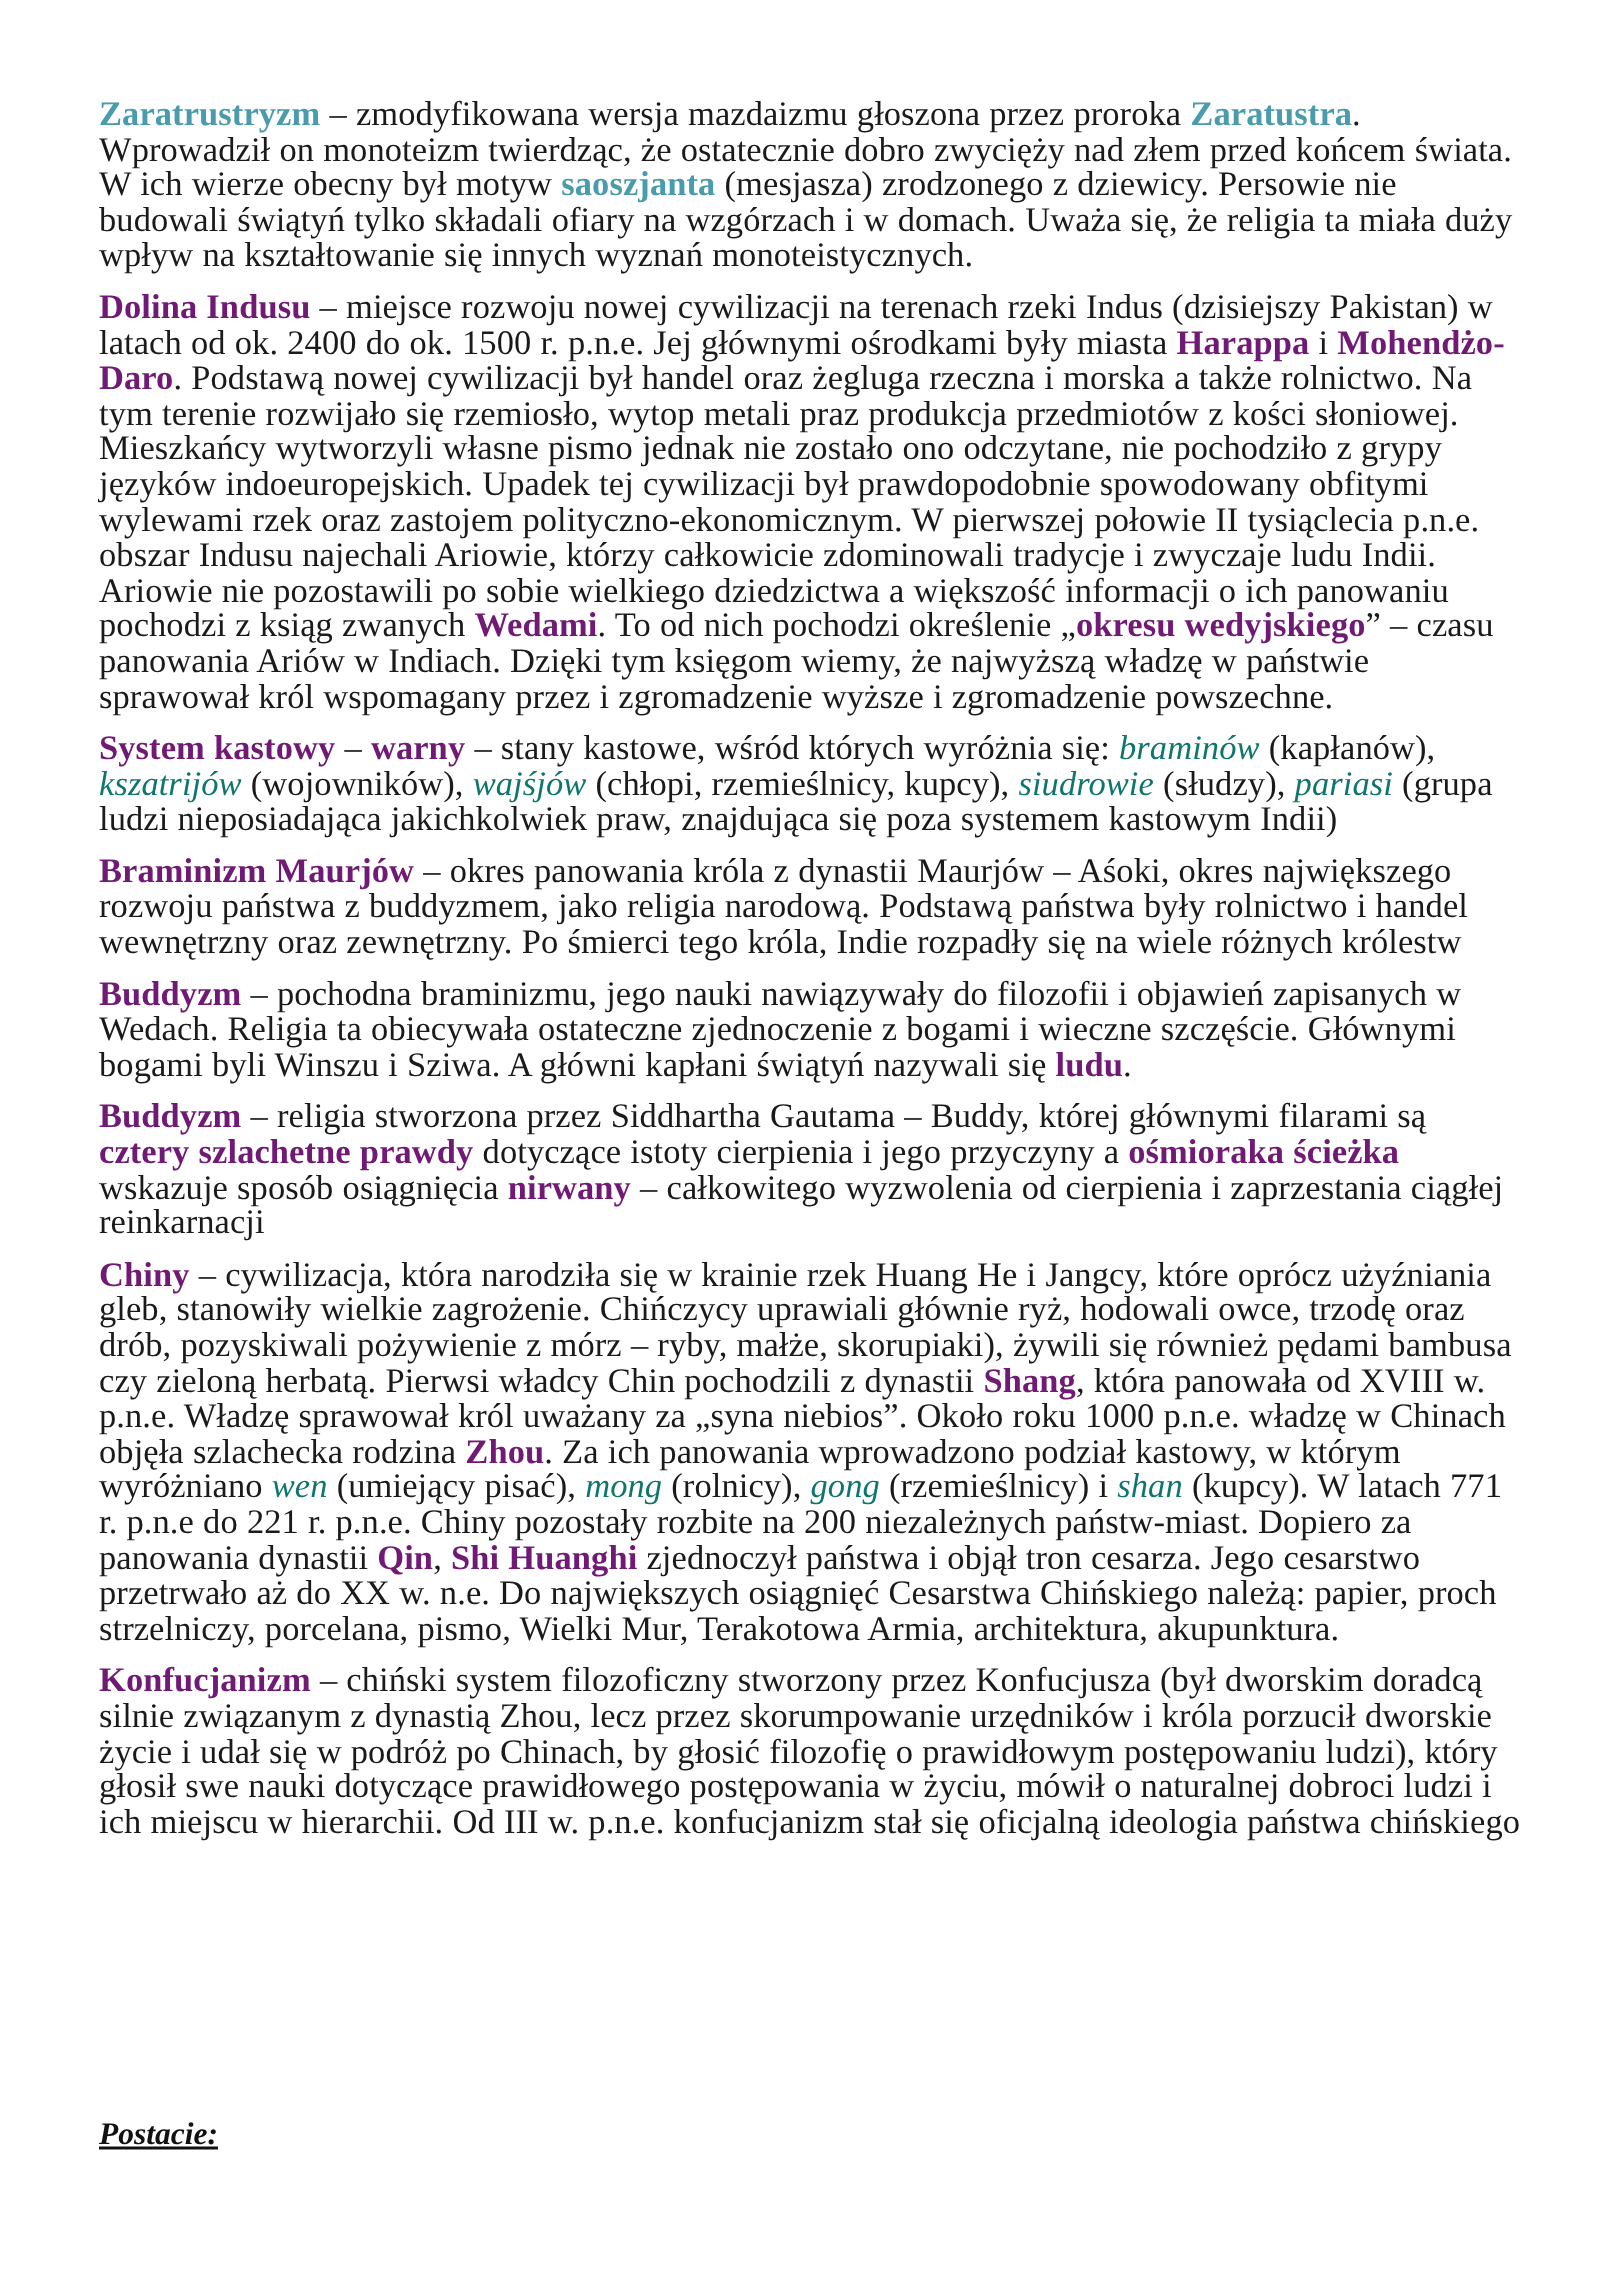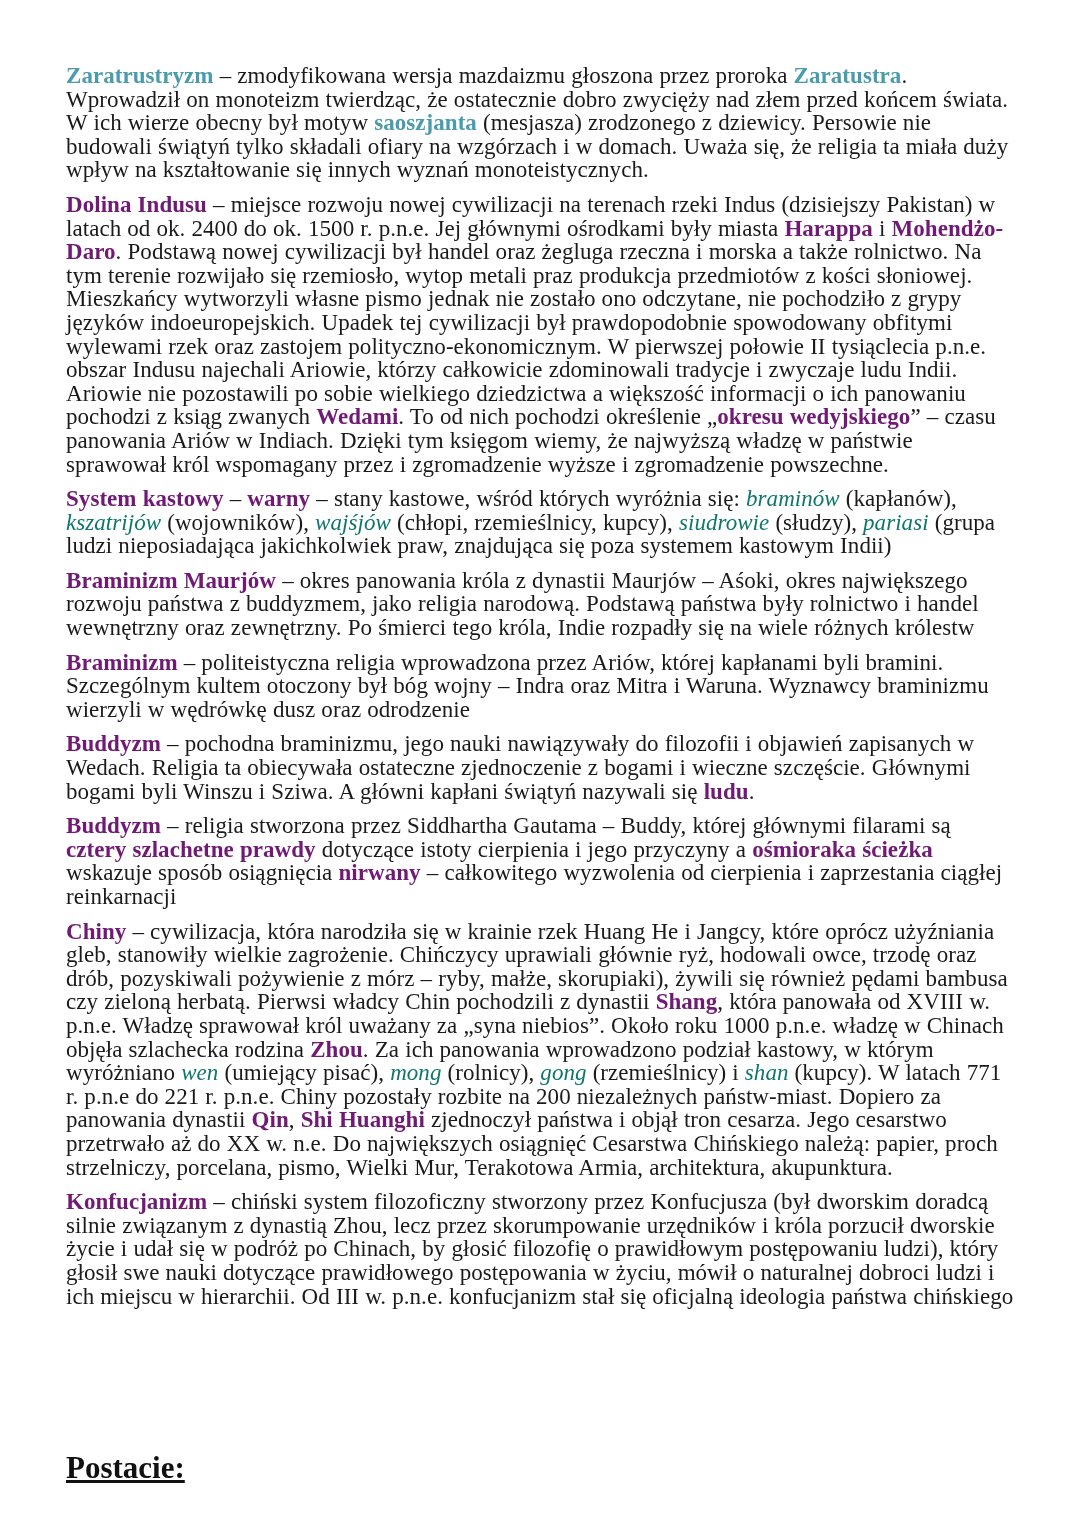--- a/index.html
+++ b/index.html
@@ -11,32 +11,31 @@
   .page { position: absolute; left: 66px; top: 64px; width: 950px; }
   .para {
     font-size: 23px; line-height: 23.6px; margin: 0 0 11px 0;
     letter-spacing: 0.05px; word-spacing: 0.3px;
   }
   .term { font-weight: bold; }
   .teal { color: #4a9bab; }
   .pink { color: #701a75; }
   .it { font-style: italic; color: #0f766e; }
   .heading {
-    position: absolute; left: 66px; top: 1450px;
-    font-size: 31px; font-weight: bold; text-decoration: underline;
+    position: absolute; left: 66px; top: 1410px;
+    font-size: 21px; font-weight: bold; font-style: italic; text-decoration: underline;
     color: #111;
   }
 </style>
 </head>
 <body>
 
 <div class="page" id="doc">
     <p class="para"><span class="term teal">Zaratrustryzm</span><span> – zmodyfikowana wersja mazdaizmu głoszona przez proroka </span><span class="term teal">Zaratustra</span><span>. Wprowadził on monoteizm twierdząc, że ostatecznie dobro zwycięży nad złem przed końcem świata. W ich wierze obecny był motyw </span><span class="term teal">saoszjanta</span><span> (mesjasza) zrodzonego z dziewicy. Persowie nie budowali świątyń tylko składali ofiary na wzgórzach i w domach. Uważa się, że religia ta miała duży wpływ na kształtowanie się innych wyznań monoteistycznych.</span></p>
     <p class="para"><span class="term pink">Dolina Indusu</span><span> – miejsce rozwoju nowej cywilizacji na terenach rzeki Indus (dzisiejszy Pakistan) w latach od ok. 2400 do ok. 1500 r. p.n.e. Jej głównymi ośrodkami były miasta </span><span class="term pink">Harappa</span><span> i </span><span class="term pink">Mohendżo-Daro</span><span>. Podstawą nowej cywilizacji był handel oraz żegluga rzeczna i morska a także rolnictwo. Na tym terenie rozwijało się rzemiosło, wytop metali praz produkcja przedmiotów z kości słoniowej. Mieszkańcy wytworzyli własne pismo jednak nie zostało ono odczytane, nie pochodziło z grypy języków indoeuropejskich. Upadek tej cywilizacji był prawdopodobnie spowodowany obfitymi wylewami rzek oraz zastojem polityczno-ekonomicznym. W pierwszej połowie II tysiąclecia p.n.e. obszar Indusu najechali Ariowie, którzy całkowicie zdominowali tradycje i zwyczaje ludu Indii. Ariowie nie pozostawili po sobie wielkiego dziedzictwa a większość informacji o ich panowaniu pochodzi z ksiąg zwanych </span><span class="term pink">Wedami</span><span>. To od nich pochodzi określenie „</span><span class="term pink">okresu wedyjskiego</span><span>” – czasu panowania Ariów w Indiach.  Dzięki tym księgom wiemy, że najwyższą władzę w państwie sprawował król wspomagany przez i zgromadzenie wyższe i zgromadzenie powszechne.</span></p>
     <p class="para"><span class="term pink">System kastowy</span><span> – </span><span class="term pink">warny</span><span> – stany kastowe, wśród których wyróżnia się: </span><span class="it">braminów</span><span> (kapłanów), </span><span class="it">kszatrijów</span><span> (wojowników), </span><span class="it">wajśjów</span><span> (chłopi, rzemieślnicy, kupcy), </span><span class="it">siudrowie</span><span> (słudzy), </span><span class="it">pariasi</span><span> (grupa ludzi nieposiadająca jakichkolwiek praw, znajdująca się poza systemem kastowym Indii)</span></p>
     <p class="para"><span class="term pink">Braminizm Maurjów</span><span> – okres panowania króla z dynastii Maurjów – Aśoki, okres największego rozwoju państwa z buddyzmem, jako religia narodową. Podstawą państwa były rolnictwo i handel wewnętrzny oraz zewnętrzny. Po śmierci tego króla, Indie rozpadły się na wiele różnych królestw</span></p>
-    <p class="para"><span class="term pink">Braminizm</span><span> – politeistyczna religia wprowadzona przez Ariów, której kapłanami byli bramini. Szczególnym kultem otoczony był bóg wojny – Indra oraz Mitra i Waruna. Wyznawcy braminizmu wierzyli w wędrówkę dusz oraz odrodzenie</span></p>
     <p class="para"><span class="term pink">Buddyzm</span><span> – pochodna braminizmu, jego nauki nawiązywały do filozofii i objawień zapisanych w Wedach. Religia ta obiecywała ostateczne zjednoczenie z bogami i wieczne szczęście. Głównymi bogami byli Winszu i Sziwa. A główni kapłani świątyń nazywali się </span><span class="term pink">ludu</span><span>.</span></p>
     <p class="para"><span class="term pink">Buddyzm</span><span> – religia stworzona przez Siddhartha Gautama – Buddy, której głównymi filarami są </span><span class="term pink">cztery szlachetne prawdy</span><span> dotyczące istoty cierpienia i jego przyczyny a </span><span class="term pink">ośmioraka ścieżka</span><span> wskazuje sposób osiągnięcia </span><span class="term pink">nirwany</span><span> – całkowitego wyzwolenia od cierpienia i zaprzestania ciągłej reinkarnacji</span></p>
     <p class="para"><span class="term pink">Chiny</span><span> – cywilizacja, która narodziła się w krainie rzek Huang He i Jangcy, które oprócz użyźniania gleb, stanowiły wielkie zagrożenie. Chińczycy uprawiali głównie ryż, hodowali owce, trzodę oraz drób, pozyskiwali pożywienie z mórz – ryby, małże, skorupiaki), żywili się również pędami bambusa czy zieloną herbatą. Pierwsi władcy Chin pochodzili z dynastii </span><span class="term pink">Shang</span><span>, która panowała od XVIII w. p.n.e. Władzę sprawował król uważany za „syna niebios”. Około roku 1000 p.n.e. władzę w Chinach objęła szlachecka rodzina </span><span class="term pink">Zhou</span><span>. Za ich panowania wprowadzono podział kastowy, w którym wyróżniano </span><span class="it">wen</span><span> (umiejący pisać), </span><span class="it">mong</span><span> (rolnicy), </span><span class="it">gong</span><span> (rzemieślnicy) i </span><span class="it">shan</span><span> (kupcy). W latach 771 r. p.n.e do 221 r. p.n.e. Chiny pozostały rozbite na 200 niezależnych państw-miast. Dopiero za panowania dynastii </span><span class="term pink">Qin</span><span>, </span><span class="term pink">Shi Huanghi</span><span> zjednoczył państwa i objął tron cesarza. Jego cesarstwo przetrwało aż do XX w. n.e. Do największych osiągnięć Cesarstwa Chińskiego należą: papier, proch strzelniczy, porcelana, pismo, Wielki Mur, Terakotowa Armia, architektura, akupunktura.</span></p>
     <p class="para"><span class="term pink">Konfucjanizm</span><span> – chiński system filozoficzny stworzony przez Konfucjusza (był dworskim doradcą silnie związanym z dynastią Zhou, lecz przez skorumpowanie urzędników i króla porzucił dworskie życie i udał się w podróż po Chinach, by głosić filozofię o prawidłowym postępowaniu ludzi), który głosił swe nauki dotyczące prawidłowego postępowania w życiu, mówił o naturalnej dobroci ludzi i ich miejscu w hierarchii. Od III w. p.n.e. konfucjanizm stał się oficjalną ideologia państwa chińskiego</span></p>
   </div>
 <div class="heading">Postacie:</div>
 
 </body></html>

